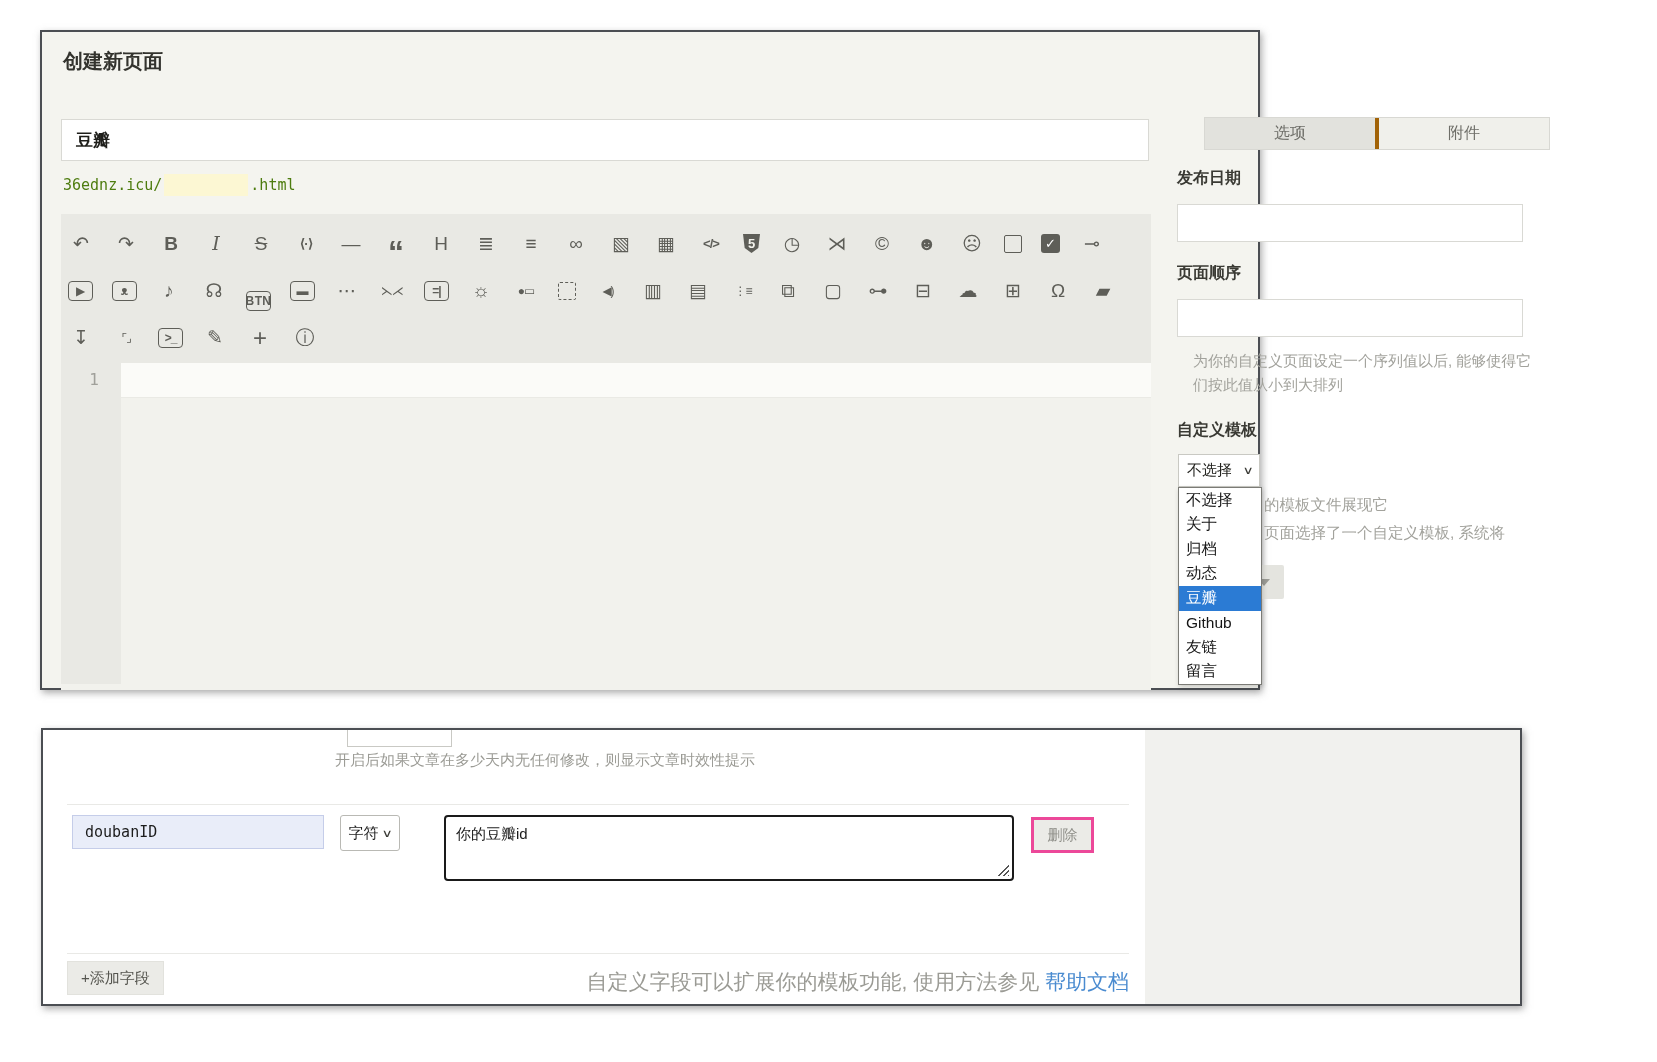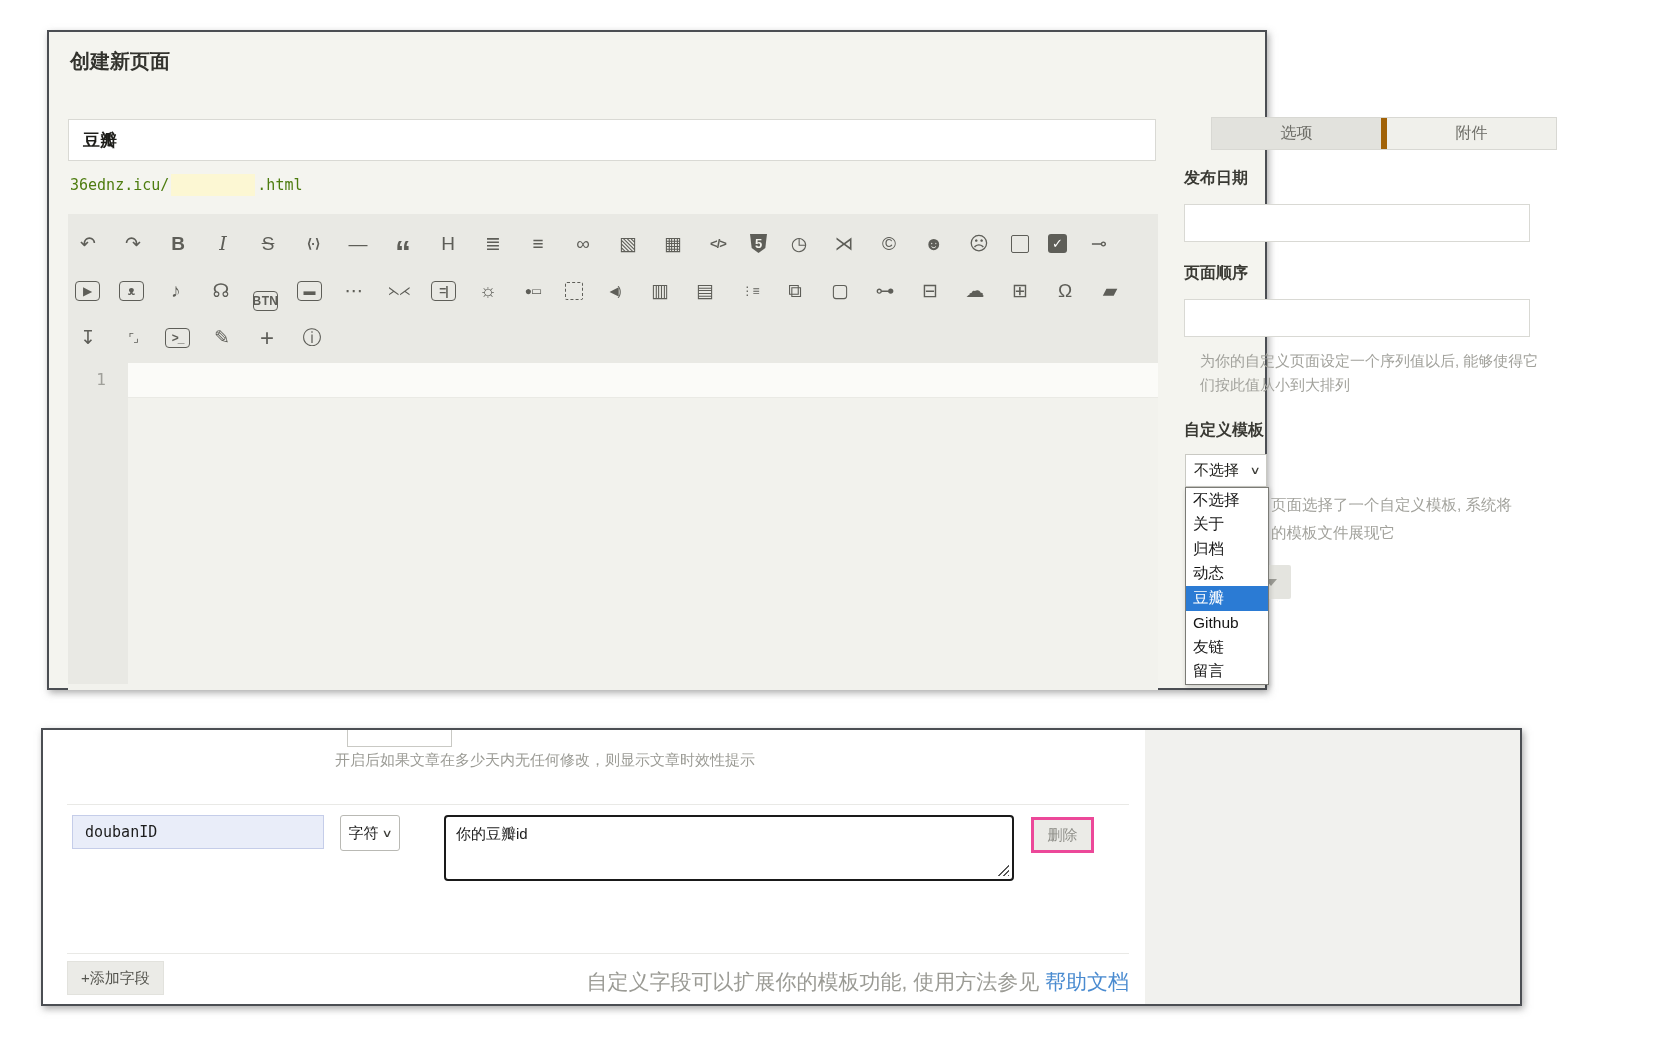--- a/index.html
+++ b/index.html
@@ -4,21 +4,21 @@
 <style>
   html,body{margin:0;padding:0;}
   body{
     width:1657px;height:1062px;position:relative;overflow:hidden;
     background:#ffffff;
     font-family:"Liberation Sans","DejaVu Sans",sans-serif;
     -webkit-font-smoothing:antialiased;
   }
   .panel{position:absolute;box-sizing:border-box;border:2px solid #4b4e53;
          box-shadow:2px 3px 7px rgba(105,105,105,.55);}
-  #panel1{left:47px;top:30px;width:1220px;height:660px;background:#f4f4ef;}
+  #panel1{left:40px;top:30px;width:1220px;height:660px;background:#f4f4ef;}
   #panel2{left:41px;top:728px;width:1481px;height:278px;background:#ffffff;}
 
   
   .page-title{position:absolute;left:21px;top:16px;margin:0;
               font-size:20px;font-weight:bold;color:#33332e;}
   .title-input{position:absolute;left:19px;top:87px;width:1088px;height:42px;
                background:#fff;border:1px solid #d9d9d4;box-sizing:border-box;
                display:flex;align-items:center;padding:0 14px;
                font-size:17px;font-weight:bold;color:#1e1e1a;}
   .slug{position:absolute;left:21px;top:141px;height:24px;display:flex;align-items:center;
@@ -56,21 +56,21 @@
           font-size:16px;color:#a0a09a;}
   .canvas{flex:1;position:relative;}
   .line1{height:34px;background:#fbfbf8;border-bottom:1px solid #eaeae5;}
 
   
   .tabs{position:absolute;left:1135px;top:85px;width:346px;height:33px;display:flex;
         border:1px solid #d8d8d3;box-sizing:border-box;margin-left:27px;}
   .tab{flex:1;display:flex;align-items:center;justify-content:center;
        font-size:16px;color:#6e6e68;cursor:pointer;}
   .tab.active{background:#e2e2dd;}
-  .tab.inactive{background:#f0f0eb;border-left:6px solid #a16207;}
+  .tab.inactive{background:#f0f0eb;border-left:4px solid #a16207;}
   .sb-label{position:absolute;left:1135px;font-size:16px;font-weight:bold;color:#3a3a34;}
   .sb-input{position:absolute;left:1135px;width:346px;height:38px;background:#fff;
             border:1px solid #d9d9d4;box-sizing:border-box;}
   .sb-help{position:absolute;left:1135px;top:317px;width:352px;
            font-size:15px;line-height:24px;color:#a2a29c;margin-left:16px;}
   .sb-select{position:absolute;left:1136px;top:422px;width:82px;height:33px;
              background:#fff;border:1px solid #c9c9c3;box-sizing:border-box;
              display:flex;align-items:center;justify-content:space-between;
              padding:0 7px 0 8px;font-size:15px;color:#22221e;cursor:pointer;}
   .chev{font-size:11px;color:#3b3b36;transform:scaleX(1.4);}
@@ -221,22 +221,22 @@
 
   <div class="sb-label" style="top:231px">页面顺序</div>
   <div class="sb-input" style="top:267px">
     <span></span>
   </div>
   <div class="sb-help">为你的自定义页面设定一个序列值以后, 能够使得它们按此值从小到大排列</div>
 
   <div class="sb-label" style="top:388px">自定义模板</div>
 
   <div class="ghost-help">
+    <span style="display:block">的模板文件展现它</span>
     <span style="display:block">页面选择了一个自定义模板, 系统将</span>
-    <span style="display:block">的模板文件展现它</span>
   </div>
 
   <div class="ghost-select">
     <span class="tri-down"></span>
   </div>
 
   <div class="sb-select">
     <span>不选择</span>
     <span class="chev">∨</span>
   </div>

